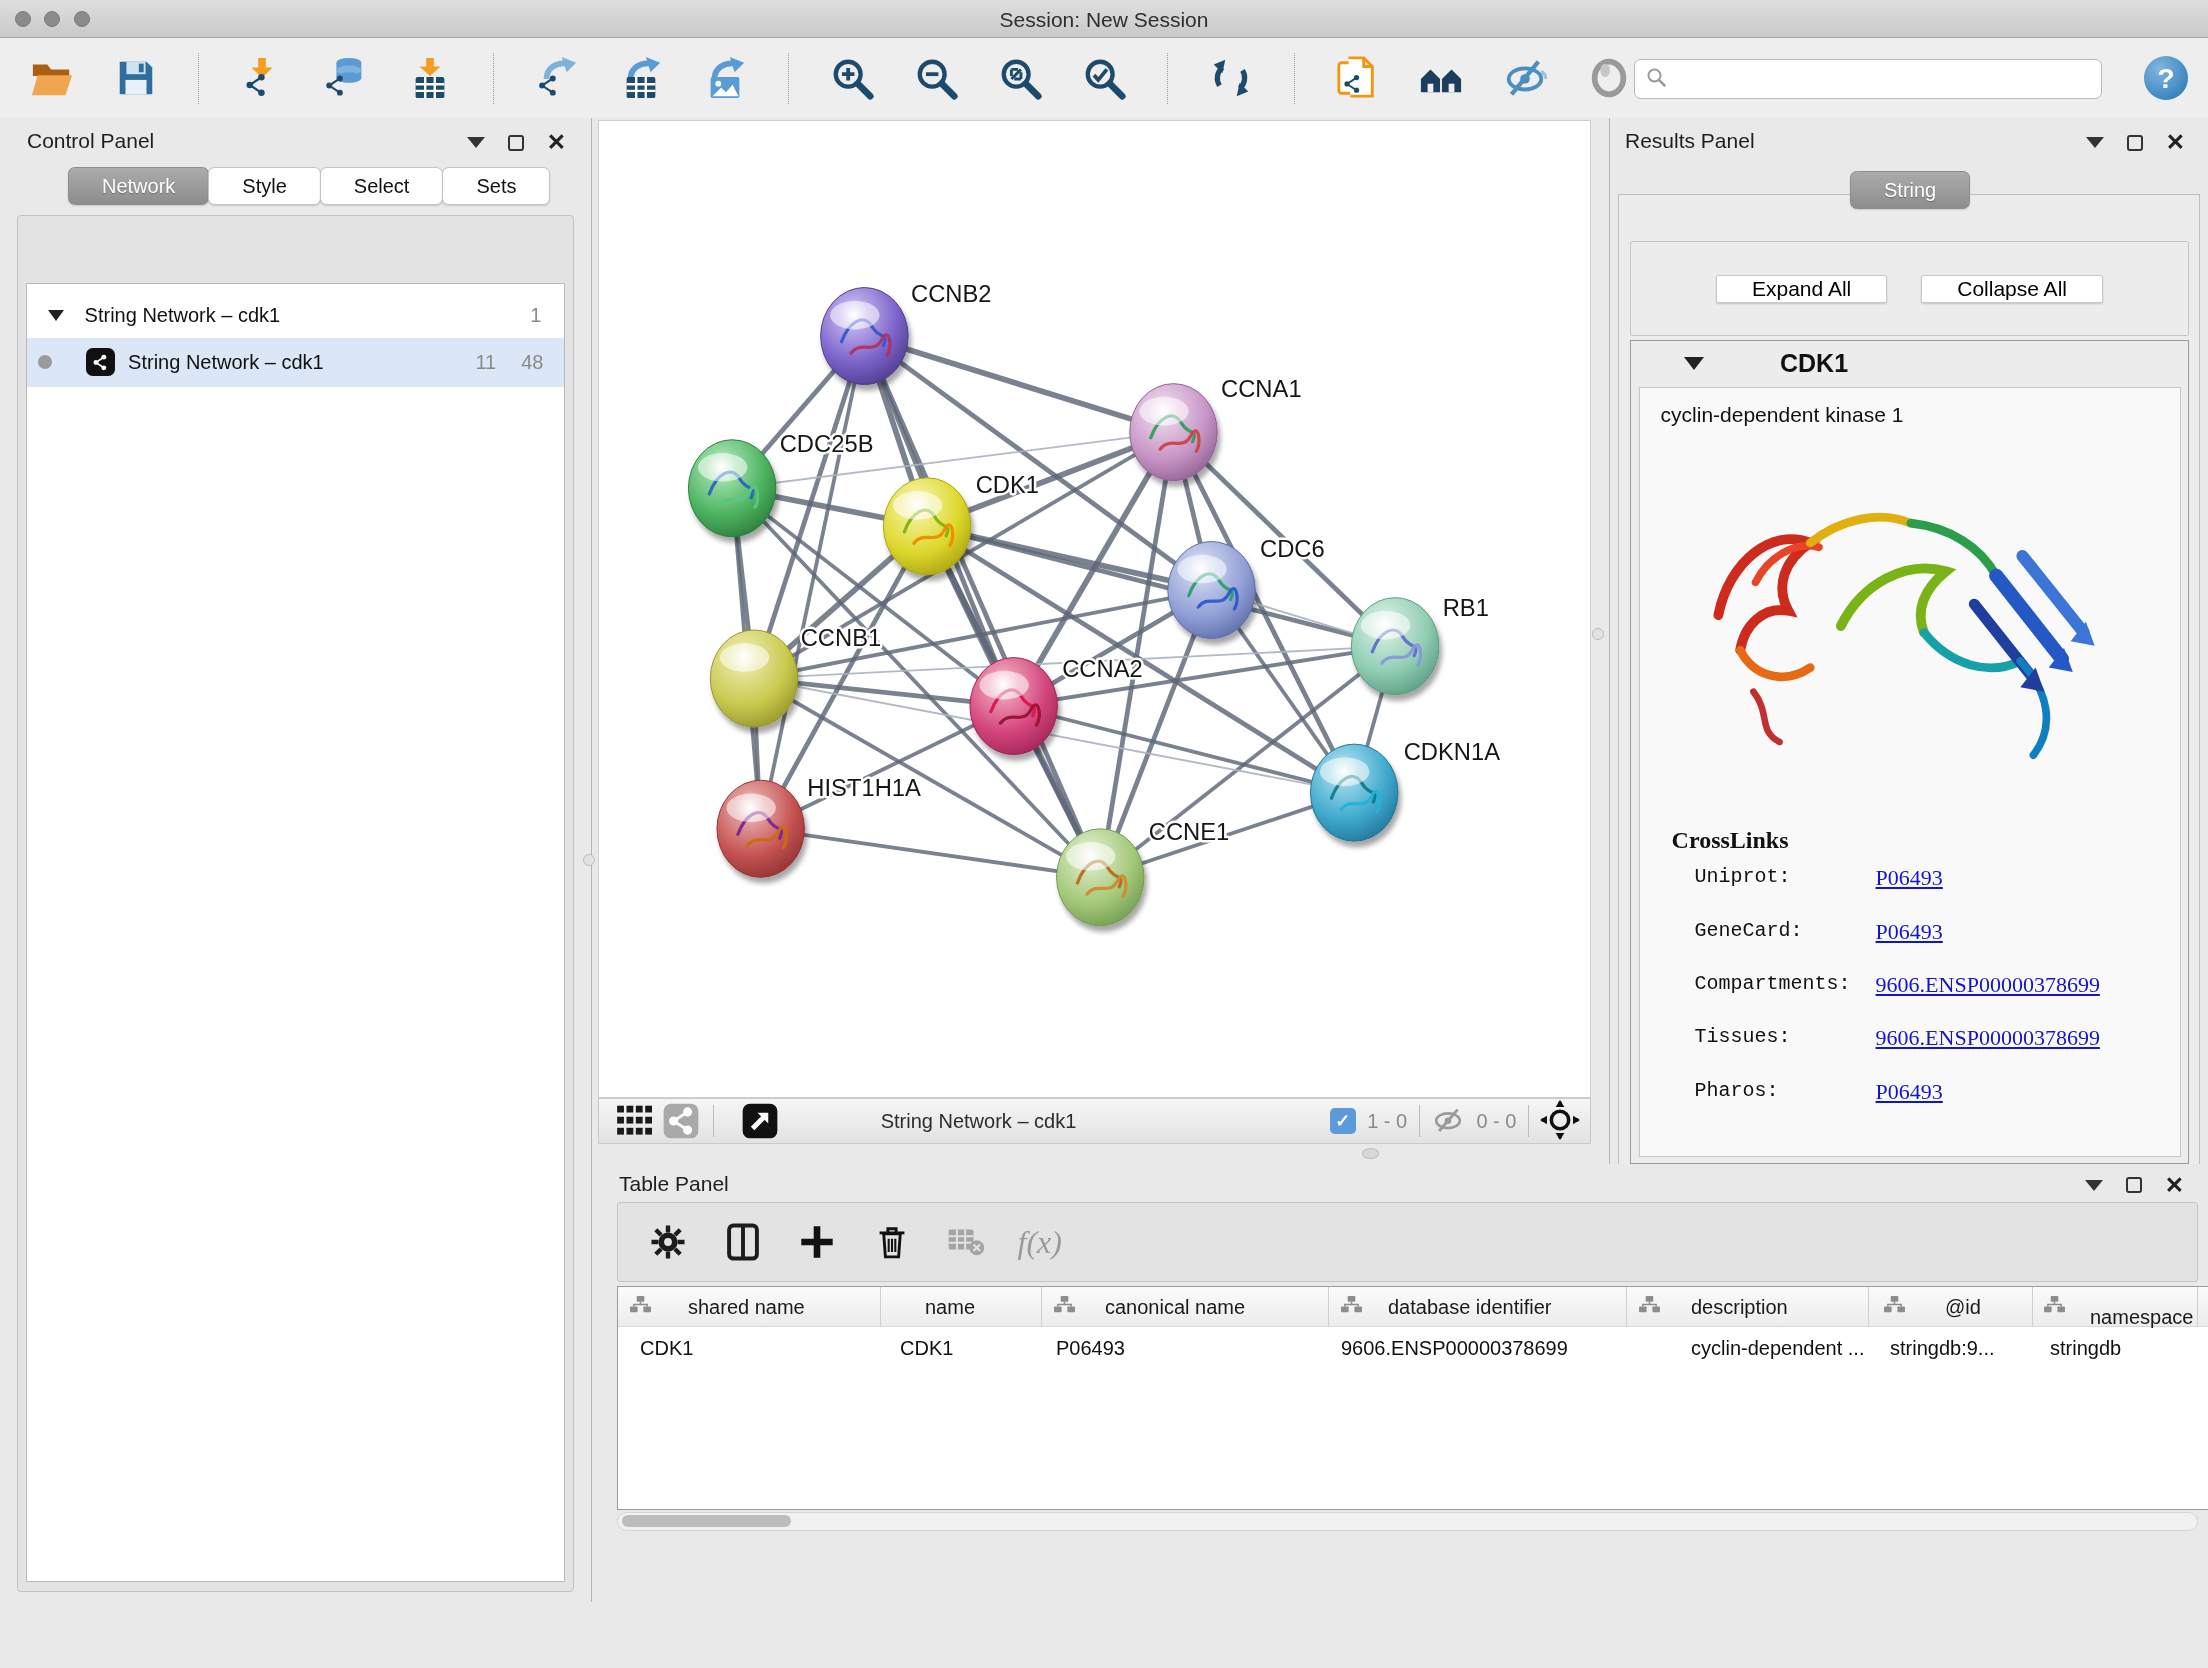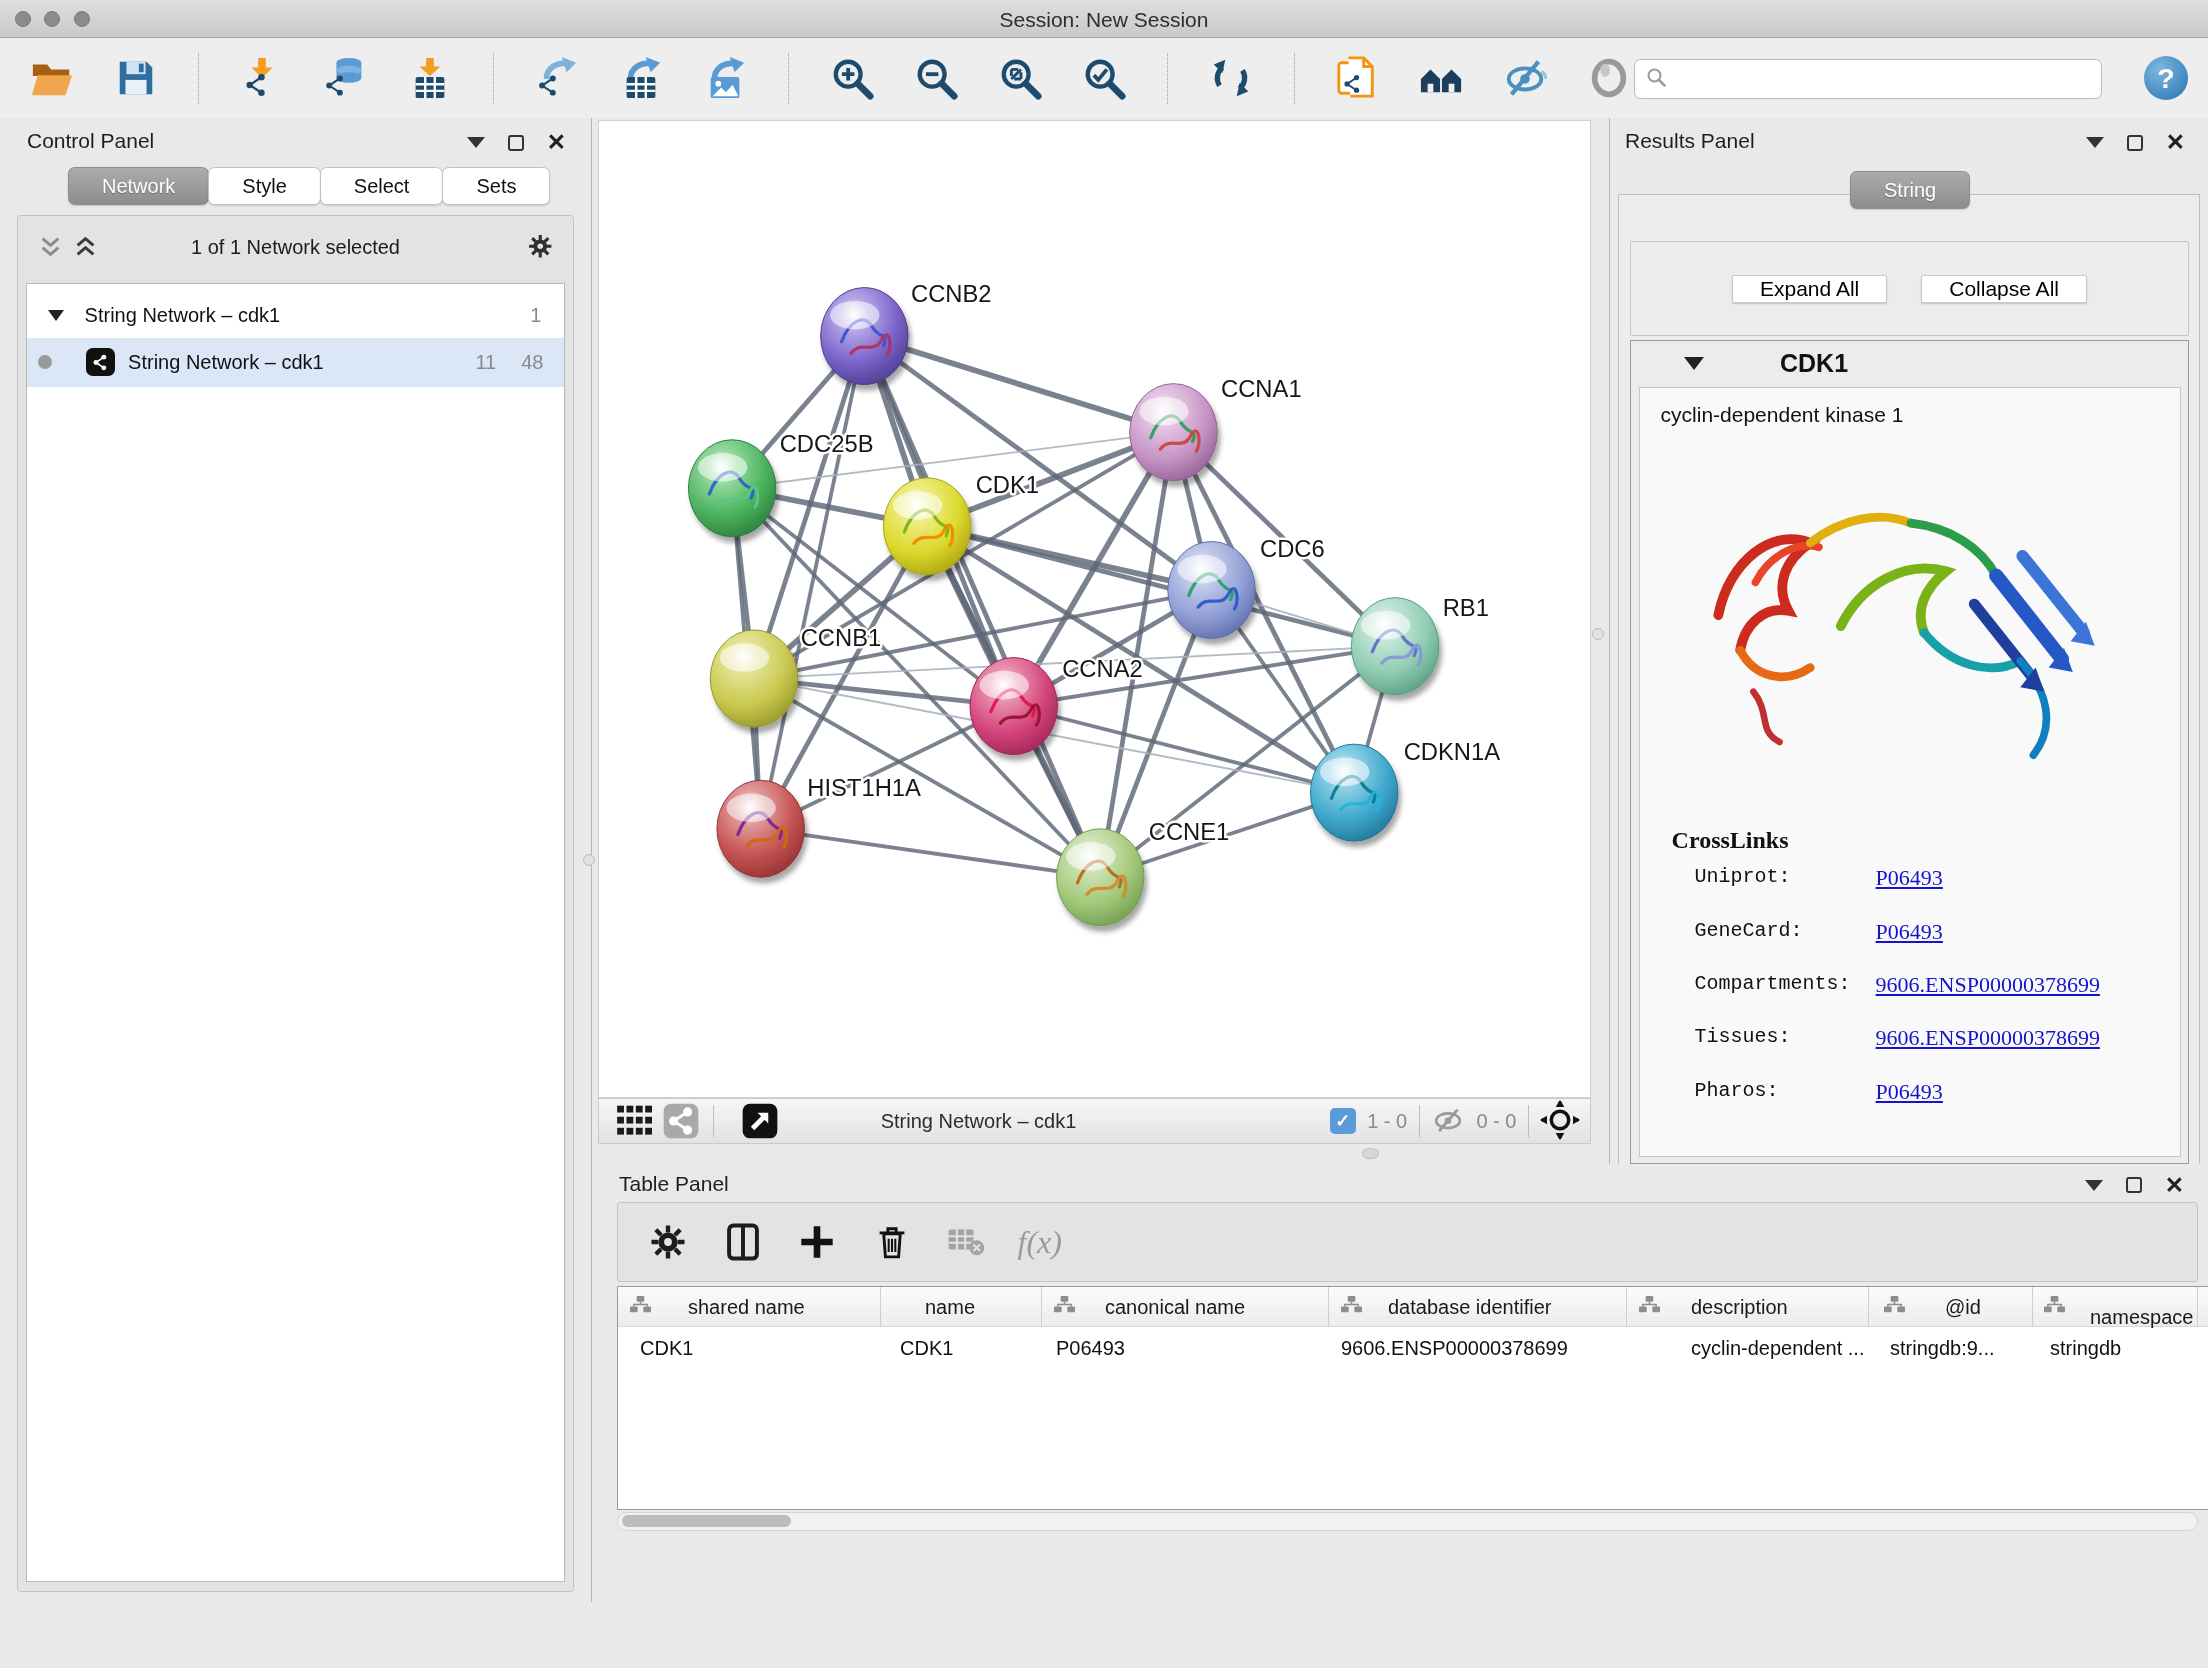--- a/index.html
+++ b/index.html
@@ -55,21 +55,21 @@
   .checkbox{width:26px;height:26px;border-radius:4.8px;background:#5b9bd9;color:#fff;font-size:18px;display:flex;align-items:center;justify-content:center;font-weight:bold}
   .griprow{position:absolute;left:5.7px;top:1025px;width:993px;height:21px;display:flex;align-items:center;justify-content:center}
   .grip-oval{width:17px;height:10.5px;border-radius:50%;background:#d7d7d7;border:1px solid #bdbdbd;margin-left:552px}
   .gripdot{position:absolute;width:12.4px;height:12.4px;border-radius:50%;background:#e2e2e2;border:1px solid #bdbdbd;z-index:5}
 
   
   .results-panel{position:absolute;left:1609px;top:118px;width:599px;height:1484px;background:#e9e9e9;border-left:1.9px solid #b5b5b5}
   .rp-outer{position:absolute;left:7.6px;top:76px;width:582px;height:1119px;background:#ececec;border:1px solid #bfbfbf}
   .stringtab{position:absolute;left:240px;top:53px;z-index:3}
   .rp-group{position:absolute;left:11.4px;top:46px;width:559px;height:95px;border:1.9px solid #c6c6c6;border-radius:1.9px;background:#ececec;display:flex;align-items:center;justify-content:center;gap:34px}
-  .rbtn{height:28px;padding:0 27px;background:#fff;border:1px solid #c9c9c9;border-radius:2px;font-size:21px;display:flex;align-items:center;box-shadow:0 1px 1.9px rgba(0,0,0,.18);cursor:pointer}
+  .rbtn{height:28px;padding:0 35px;background:#fff;border:1px solid #c9c9c9;border-radius:2px;font-size:21px;display:flex;align-items:center;box-shadow:0 1px 1.9px rgba(0,0,0,.18);cursor:pointer}
   .cdk-box{position:absolute;left:11.4px;top:145px;width:559px;height:824px;border:1px solid #9a9a9a;background:#ececec}
   .cdk-head{position:absolute;left:0;top:0;width:100%;height:44px;display:flex;align-items:center}
   .cdk-title{font-size:25px;font-weight:bold;color:#111}
   .cdk-inner{position:absolute;left:7.6px;top:46px;width:542px;height:770px;background:#f9f9f9;border:1px solid #c6c6c6;overflow:hidden}
   .cdk-desc{position:absolute;left:21px;top:15px;font-size:21px;color:#111}
   .proteinimg{position:absolute;left:38px;top:63px}
   .xl-head{position:absolute;left:32px;top:439px;font-family:"Liberation Serif",serif;font-size:24px;font-weight:bold;color:#111}
   .xl-row{position:absolute;left:0;width:100%;height:38px}
   .xl-label{position:absolute;left:55px;font-family:Liberation Mono, monospace;font-size:20px;color:#111}
   .xl-link{position:absolute;left:236px;font-family:"Liberation Serif",serif;font-size:22px;color:#1414cc;text-decoration:underline;cursor:pointer}
@@ -303,36 +303,20 @@
       <div class="wb-sq"></div>
       <div class="wb-x">✕</div>
     </div>
     <div class="cp-tabs" id="cp-tabs">
         <div class="tab active">Network</div>
         <div class="tab">Style</div>
         <div class="tab">Select</div>
         <div class="tab">Sets</div>
       </div>
     <div class="groupbox">
-      <div class="gb-head">
-        <span style="margin-left:19px"><svg width="27" height="27" viewBox="0 0 24 24">
-              <path d="M5 5l7 6 7-6M5 13l7 6 7-6" stroke="#8a8a8a" stroke-width="2.6" fill="none"></path>
-            </svg></span>
-        <span style="margin-left:7.6px"><svg width="27" height="27" viewBox="0 0 24 24">
-              <path d="M5 19l7-6 7 6M5 11l7-6 7 6" stroke="#3a3a3a" stroke-width="2.6" fill="none"></path>
-            </svg></span>
-        <span class="gb-label">1 of 1 Network selected</span>
-        <span style="position:absolute;right:19px"><svg width="28.5" height="28.5" viewBox="0 0 46 46">
-              <g stroke="#2f2f2f" stroke-width="5">
-                <path d="M23 5v8M23 33v8M5 23h8M33 23h8M10 10l6 6M30 30l6 6M36 10l-6 6M16 30l-6 6"></path>
-              </g>
-              <circle cx="23" cy="23" r="11" fill="#2f2f2f"></circle>
-              <circle cx="23" cy="23" r="4.5" fill="#e3e3e3"></circle>
-            </svg></span>
-      </div>
       <div class="netlist">
         <div class="nl-row" style="height:44px;margin-top:9.5px">
           <span style="margin-left:21px;width:0;height:0;border-left:8.6px solid transparent;border-right:8.6px solid transparent;border-top:11.4px solid #222"></span>
           <span style="margin-left:21px">String Network – cdk1</span>
           <span class="nl-count" style="margin-left:auto;margin-right:23px">1</span>
         </div>
         <div class="nl-row" style="height:49px;background:#dbe7f7">
           <span style="margin-left:11.4px;width:14.3px;height:14.3px;border-radius:50%;background:#9a9a9a"></span>
           <span class="share-badge" style="margin-left:34px">
               <svg width="19" height="19" viewBox="0 0 46 46">

